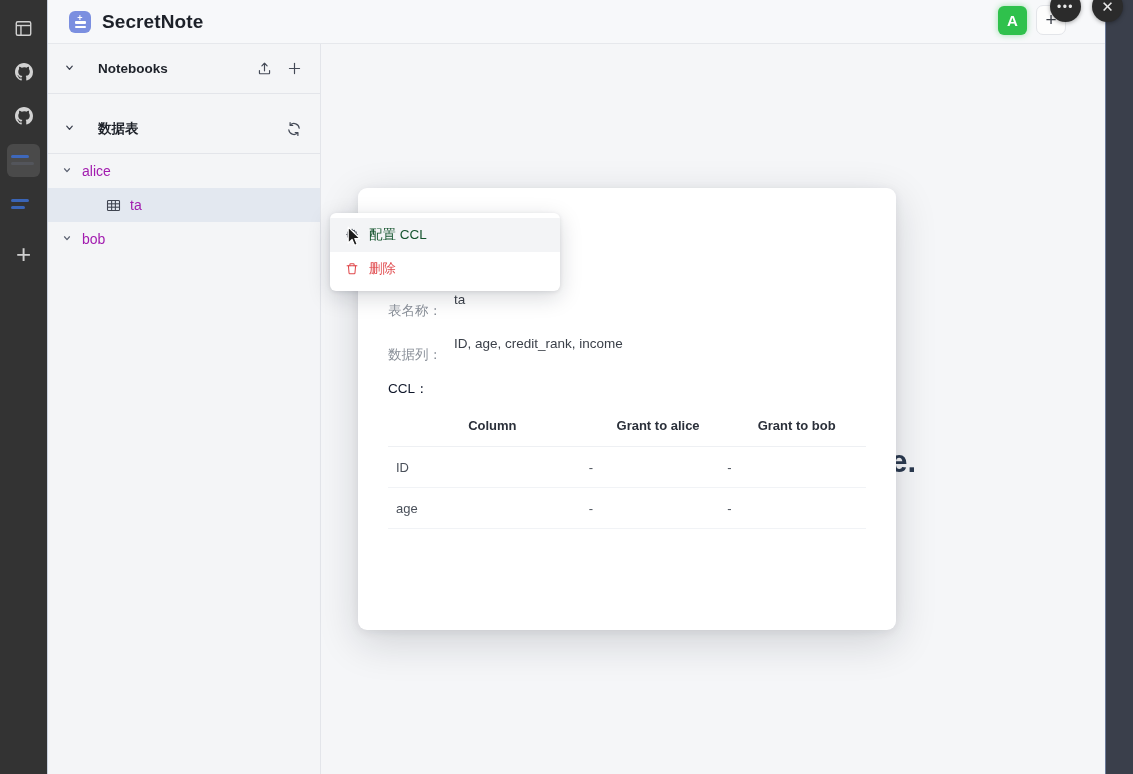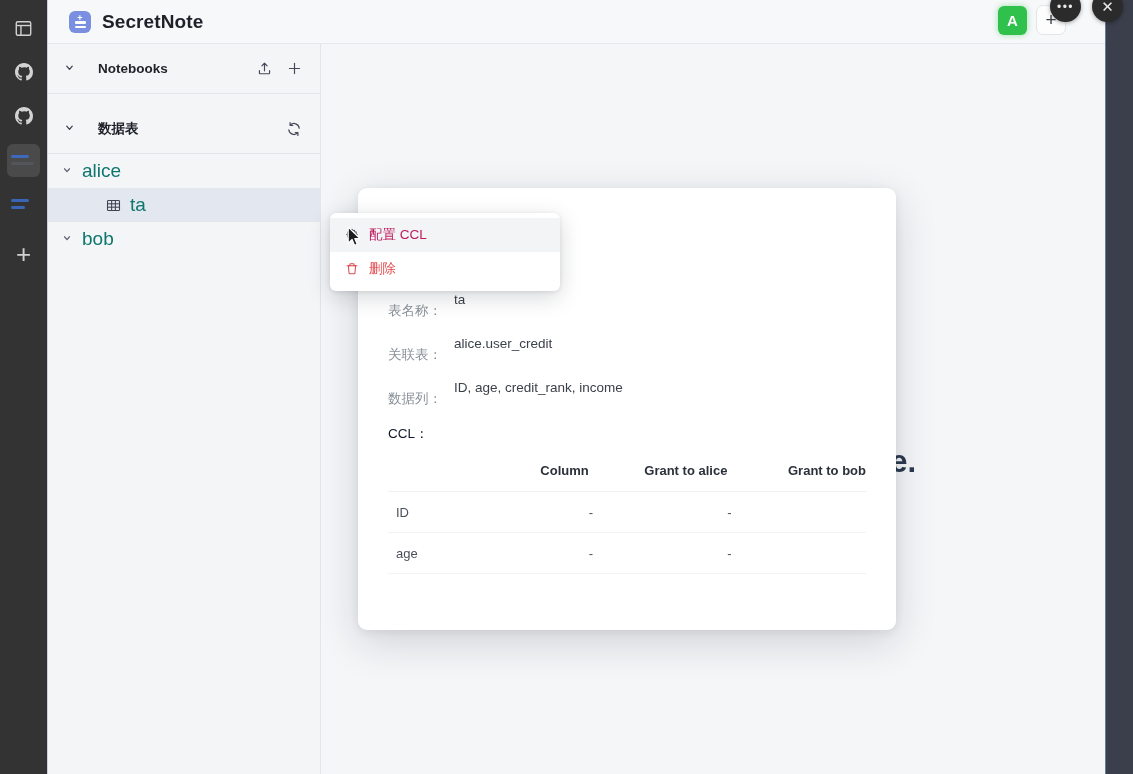--- a/index.html
+++ b/index.html
@@ -139,21 +139,21 @@
   }
   .sect-head .caret { color:#3d4250; font-size: 11px; margin-right: 7px; }
   .sect-title { font-size: 13.5px; font-weight: 700; color: #1d2129; flex: 1; padding-left: 16px; }
   .sect-actions { display: flex; align-items: center; gap: 14px; color: #444a57; }
   .ic { width: 16px; height: 16px; display:flex; align-items:center; justify-content:center; }
   .spacer-gap { height: 10px; background: #f4f5f7; }
 
   .tree { padding-top: 0; }
   .tree-row {
     height: 34px; display: flex; align-items: center;
-    font-size: 19px; color: #0f766e;
+    font-size: 14px; color: #a21caf;
   }
   .tree-row.lvl1 { padding-left: 34px; }
   .tree-row.lvl2 { padding-left: 58px; }
   .tree-row .caret-sm { color: #5a6070; font-size: 10px; margin-right: 10px; margin-left: -20px; }
   .tree-row.selected { background: #e3e8f0; }
   .tbl-ic { margin-right: 9px; color: #3f4450; display:flex; }
 
   
   .content {
     position: absolute; left: 273px; top: 44px;
@@ -183,21 +183,21 @@
   .kv { display: flex; font-size: 13.5px; margin-bottom: 17px; line-height: 1.2; }
   .kv .k { color: #8a9099; min-width: 66px; margin-top: 11px; }
   .kv .v { color: #3b4049; }
   .kv.first { margin-top: 56px; }
   .ccl-label { font-size: 13.5px; color: #0f172a; margin-bottom: 14px; }
 
   table.ccl {
     width: 100%; border-collapse: collapse; font-size: 13px;
   }
   table.ccl th {
-    text-align: right; font-weight: 700; color: #2b303a;
+    text-align: center; font-weight: 700; color: #2b303a;
     padding: 6px 0 13px 0; border-bottom: 1px solid #eef0f3;
   }
   table.ccl td {
     color: #4a505a; padding: 13px 0 12px 0;
     border-bottom: 1px solid #f1f3f6;
   }
   table.ccl th.c1, table.ccl td.c1 { width: 42%; padding-left: 8px; }
   table.ccl th.c2, table.ccl td.c2 { width: 29%; }
   table.ccl th.c3, table.ccl td.c3 { width: 29%; }
   table.ccl tr:last-child td { border-bottom: 1px solid #f1f3f6; }
@@ -206,21 +206,21 @@
   .ctxmenu {
     position: absolute; left: 282px; top: 213px;
     width: 230px; height: 78px;
     background: #ffffff; border-radius: 6px;
     box-shadow: 0 6px 22px rgba(20,26,40,.17), 0 1px 4px rgba(20,26,40,.10);
     z-index: 70; padding: 5px 0;
     overflow: hidden;
   }
   .ctx-item {
     height: 34px; display: flex; align-items: center;
-    padding: 0 14px; font-size: 13.5px; color: #be185d;
+    padding: 0 14px; font-size: 13.5px; color: #14532d;
     gap: 10px;
   }
   .ctx-item.hover { background: #f3f4f6; }
   .ctx-item.danger { color: #e0484b; }
   .ctx-ic { width: 15px; height: 15px; display:flex; align-items:center; justify-content:center; }
 
   
   .cursor {
     position: absolute; left: 299px; top: 226px;
     z-index: 90; pointer-events: none;
@@ -373,24 +373,20 @@
     <div class="content">
       <div class="bigtext">te.</div>
     </div>
 
     <div class="modal">
       <div class="modal-title"></div>
 
       <div class="kv first">
         <span class="k">表名称：</span>
         <span class="v">ta</span>
-      </div>
-      <div class="kv">
-        <span class="k">关联表：</span>
-        <span class="v">alice.user_credit</span>
       </div>
       <div class="kv">
         <span class="k">数据列：</span>
         <span class="v">ID, age, credit_rank, income</span>
       </div>
 
       <div class="ccl-label">CCL：</div>
 
       <table class="ccl">
         <thead>

